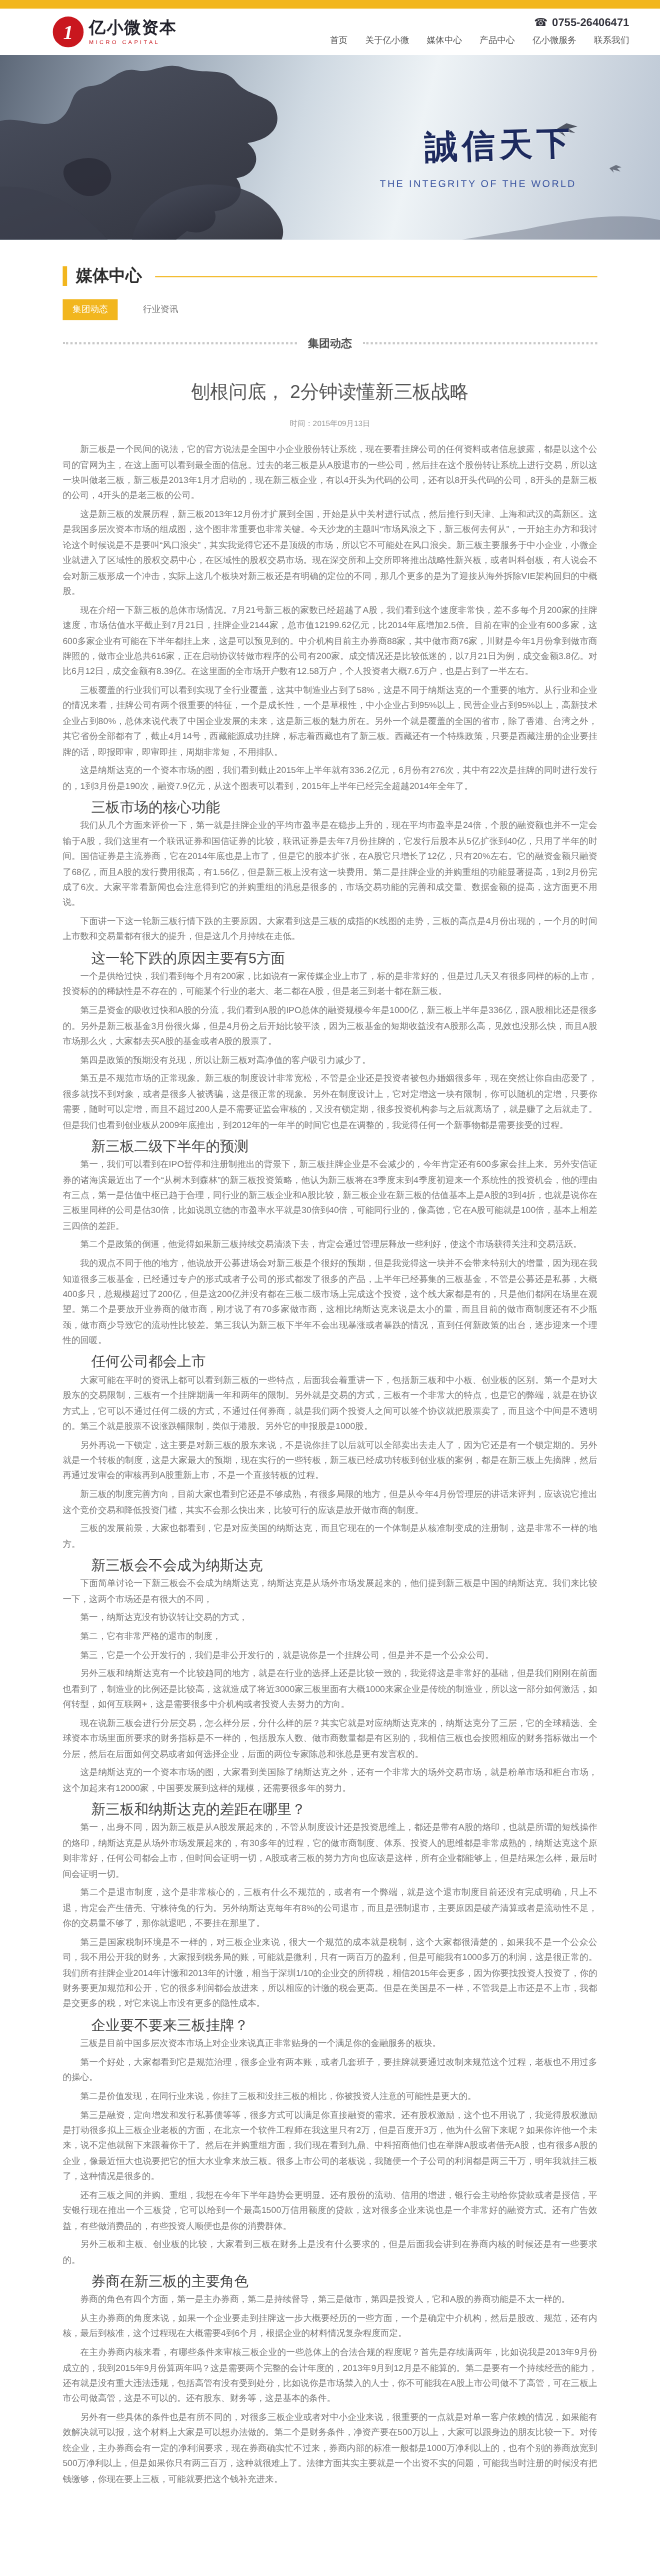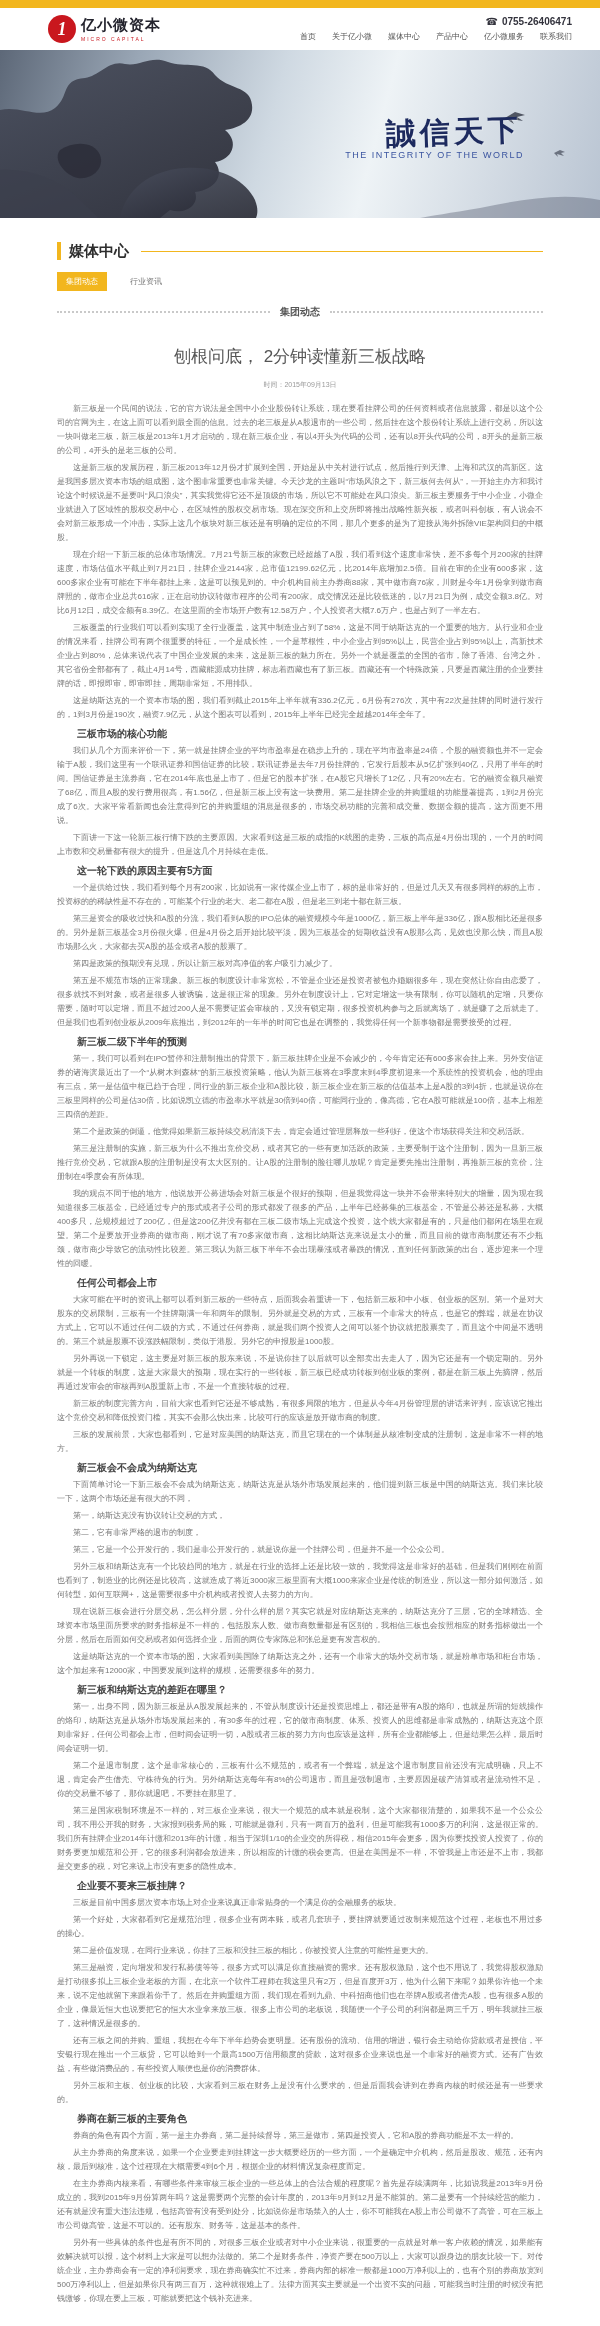--- a/index.html
+++ b/index.html
@@ -13,37 +13,37 @@
   .logo-en{font-size:5px;color:#c9171e;letter-spacing:2px;margin-top:1px;}
   .header-right{display:flex;flex-direction:column;align-items:flex-end;gap:4px;}
   .phone-top{font-size:10px;font-weight:bold;color:#33333d;display:flex;align-items:center;gap:4px;}
   .phone-ic{font-size:10px;}
   #main-nav{display:flex;gap:16px;}
   #main-nav a{font-size:8px;color:#555;text-decoration:none;}
   
   .banner{position:relative;height:168px;overflow:hidden;background:linear-gradient(105deg,#5d6878 0%,#9aa7b6 22%,#cfd9e2 45%,#eef3f6 62%,#b9c4d2 100%);}
   .banner svg{position:absolute;left:0;top:0;}
   .banner-title{position:absolute;right:78px;top:62px;font-family:"DejaVu Serif","Liberation Serif",serif;font-weight:bold;font-size:30px;color:#1d2a5e;letter-spacing:4px;transform:rotate(-2deg);text-shadow:1px 1px 0 rgba(255,255,255,.3);}
-  .banner-sub{position:absolute;right:76px;top:100px;font-size:9px;color:#3b55a0;letter-spacing:1.5px;}
+  .banner-sub{position:absolute;right:76px;top:112px;font-size:9px;color:#3b55a0;letter-spacing:1.5px;}
   
   .page-head{margin:24px 57px 0;display:flex;align-items:center;}
   .page-head h2{margin:0;font-size:15px;color:#2e2e2e;border-left:4px solid #f2b61e;padding-left:8px;line-height:18px;}
   .head-line{flex:1;height:1px;background:#f2b61e;margin-left:12px;}
   .tabs{margin:12px 57px 0;display:flex;gap:14px;}
   .tab{font-size:8px;padding:4px 9px;color:#777;cursor:pointer;}
   .tab.active{background:#f2b61e;color:#fff;}
   .divider{margin:14px 57px 0;display:flex;align-items:center;}
   .dots{flex:1;border-top:2px dotted #c9c9c9;}
   .div-label{margin:0 10px;font-size:10px;font-weight:bold;color:#555;}
   
   .art-title{margin:26px 0 0;text-align:center;font-size:17px;color:#555;font-weight:normal;}
   .art-date{margin-top:12px;text-align:center;font-size:7px;color:#999;}
   #art-body{width:486px;margin:12px auto 24px;font-size:8px;line-height:14px;color:#777;}
   #art-body p{margin:3px 0;text-indent:2em;text-align:justify;}
-  #art-body h4{margin:5px 0 2px;text-indent:2em;font-size:10px;color:#444;font-weight:bold;}
+  #art-body h4{margin:5px 0 2px;text-indent:2em;font-size:13px;color:#444;font-weight:normal;}
 </style>
 </head>
 <body>
 
 <div class="topbar"></div>
 
 <header>
   <div class="logo">
     <div class="logo-mark">
         <span>1</span>
@@ -119,21 +119,20 @@
       <p>我们从几个方面来评价一下，第一就是挂牌企业的平均市盈率是在稳步上升的，现在平均市盈率是24倍，个股的融资额也并不一定会输于A股，我们这里有一个联讯证券和国信证券的比较，联讯证券是去年7月份挂牌的，它发行后股本从5亿扩张到40亿，只用了半年的时间。国信证券是主流券商，它在2014年底也是上市了，但是它的股本扩张，在A股它只增长了12亿，只有20%左右。它的融资金额只融资了68亿，而且A股的发行费用很高，有1.56亿，但是新三板上没有这一块费用。第二是挂牌企业的并购重组的功能显著提高，1到2月份完成了6次。大家平常看新闻也会注意得到它的并购重组的消息是很多的，市场交易功能的完善和成交量、数据金额的提高，这方面更不用说。</p>
       <p>下面讲一下这一轮新三板行情下跌的主要原因。大家看到这是三板的成指的K线图的走势，三板的高点是4月份出现的，一个月的时间上市数和交易量都有很大的提升，但是这几个月持续在走低。</p>
       <h4>这一轮下跌的原因主要有5方面</h4>
       <p>一个是供给过快，我们看到每个月有200家，比如说有一家传媒企业上市了，标的是非常好的，但是过几天又有很多同样的标的上市，投资标的的稀缺性是不存在的，可能某个行业的老大、老二都在A股，但是老三到老十都在新三板。</p>
       <p>第三是资金的吸收过快和A股的分流，我们看到A股的IPO总体的融资规模今年是1000亿，新三板上半年是336亿，跟A股相比还是很多的。另外是新三板基金3月份很火爆，但是4月份之后开始比较平淡，因为三板基金的短期收益没有A股那么高，见效也没那么快，而且A股市场那么火，大家都去买A股的基金或者A股的股票了。</p>
       <p>第四是政策的预期没有兑现，所以让新三板对高净值的客户吸引力减少了。</p>
       <p>第五是不规范市场的正常现象。新三板的制度设计非常宽松，不管是企业还是投资者被包办婚姻很多年，现在突然让你自由恋爱了，很多就找不到对象，或者是很多人被诱骗，这是很正常的现象。另外在制度设计上，它对定增这一块有限制，你可以随机的定增，只要你需要，随时可以定增，而且不超过200人是不需要证监会审核的，又没有锁定期，很多投资机构参与之后就离场了，就是赚了之后就走了。但是我们也看到创业板从2009年底推出，到2012年的一年半的时间它也是在调整的，我觉得任何一个新事物都是需要接受的过程。</p>
       <h4>新三板二级下半年的预测</h4>
       <p>第一，我们可以看到在IPO暂停和注册制推出的背景下，新三板挂牌企业是不会减少的，今年肯定还有600多家会挂上来。另外安信证券的诸海滨最近出了一个“从树木到森林”的新三板投资策略，他认为新三板将在3季度末到4季度初迎来一个系统性的投资机会，他的理由有三点，第一是估值中枢已趋于合理，同行业的新三板企业和A股比较，新三板企业在新三板的估值基本上是A股的3到4折，也就是说你在三板里同样的公司是估30倍，比如说凯立德的市盈率水平就是30倍到40倍，可能同行业的，像高德，它在A股可能就是100倍，基本上相差三四倍的差距。</p>
       <p>第二个是政策的倒逼，他觉得如果新三板持续交易清淡下去，肯定会通过管理层释放一些利好，使这个市场获得关注和交易活跃。</p>
-      <p>第三是注册制的实施，新三板为什么不推出竞价交易，或者其它的一些有更加活跃的政策，主要受制于这个注册制，因为一旦新三板推行竞价交易，它就跟A股的注册制是没有太大区别的。让A股的注册制的脸往哪儿放呢？肯定是要先推出注册制，再推新三板的竞价，注册制在4季度会有所体现。</p>
       <p>我的观点不同于他的地方，他说放开公募进场会对新三板是个很好的预期，但是我觉得这一块并不会带来特别大的增量，因为现在我知道很多三板基金，已经通过专户的形式或者子公司的形式都发了很多的产品，上半年已经募集的三板基金，不管是公募还是私募，大概400多只，总规模超过了200亿，但是这200亿并没有都在三板二级市场上完成这个投资，这个线大家都是有的，只是他们都闲在场里在观望。第二个是要放开业券商的做市商，刚才说了有70多家做市商，这相比纳斯达克来说是太小的量，而且目前的做市商制度还有不少瓶颈，做市商少导致它的流动性比较差。第三我认为新三板下半年不会出现暴涨或者暴跌的情况，直到任何新政策的出台，逐步迎来一个理性的回暖。</p>
       <h4>任何公司都会上市</h4>
       <p>大家可能在平时的资讯上都可以看到新三板的一些特点，后面我会着重讲一下，包括新三板和中小板、创业板的区别。第一个是对大股东的交易限制，三板有一个挂牌期满一年和两年的限制。另外就是交易的方式，三板有一个非常大的特点，也是它的弊端，就是在协议方式上，它可以不通过任何二级的方式，不通过任何券商，就是我们两个投资人之间可以签个协议就把股票卖了，而且这个中间是不透明的。第三个就是股票不设涨跌幅限制，类似于港股。另外它的申报股是1000股。</p>
       <p>另外再说一下锁定，这主要是对新三板的股东来说，不是说你挂了以后就可以全部卖出去走人了，因为它还是有一个锁定期的。另外就是一个转板的制度，这是大家最大的预期，现在实行的一些转板，新三板已经成功转板到创业板的案例，都是在新三板上先摘牌，然后再通过发审会的审核再到A股重新上市，不是一个直接转板的过程。</p>
       <p>新三板的制度完善方向，目前大家也看到它还是不够成熟，有很多局限的地方，但是从今年4月份管理层的讲话来评判，应该说它推出这个竞价交易和降低投资门槛，其实不会那么快出来，比较可行的应该是放开做市商的制度。</p>
       <p>三板的发展前景，大家也都看到，它是对应美国的纳斯达克，而且它现在的一个体制是从核准制变成的注册制，这是非常不一样的地方。</p>
       <h4>新三板会不会成为纳斯达克</h4>
       <p>下面简单讨论一下新三板会不会成为纳斯达克，纳斯达克是从场外市场发展起来的，他们提到新三板是中国的纳斯达克。我们来比较一下，这两个市场还是有很大的不同，</p>
       <p>第一，纳斯达克没有协议转让交易的方式，</p>
       <p>第二，它有非常严格的退市的制度，</p>

